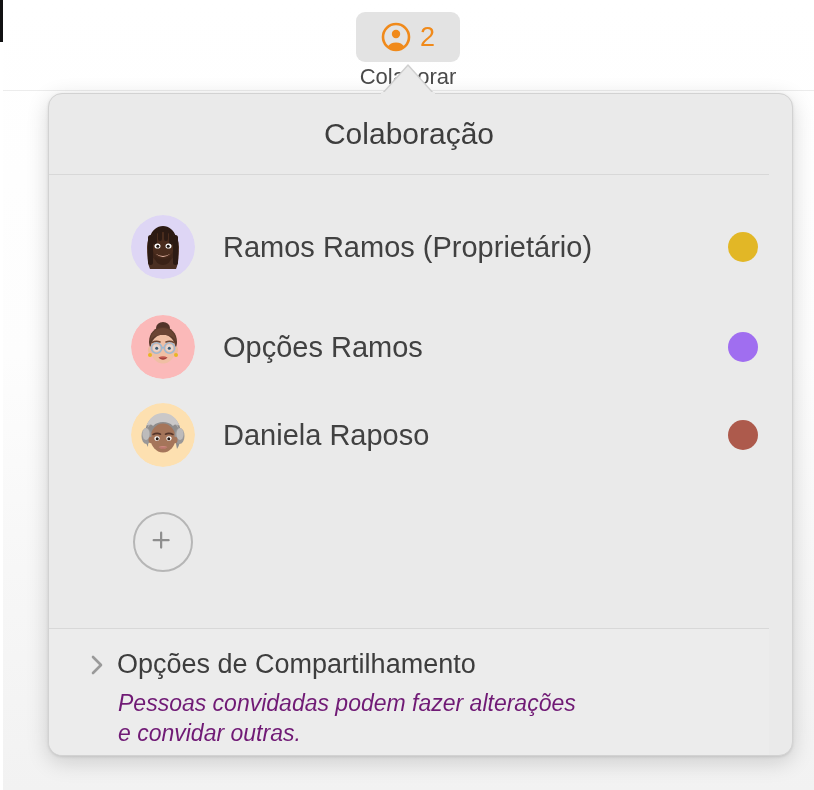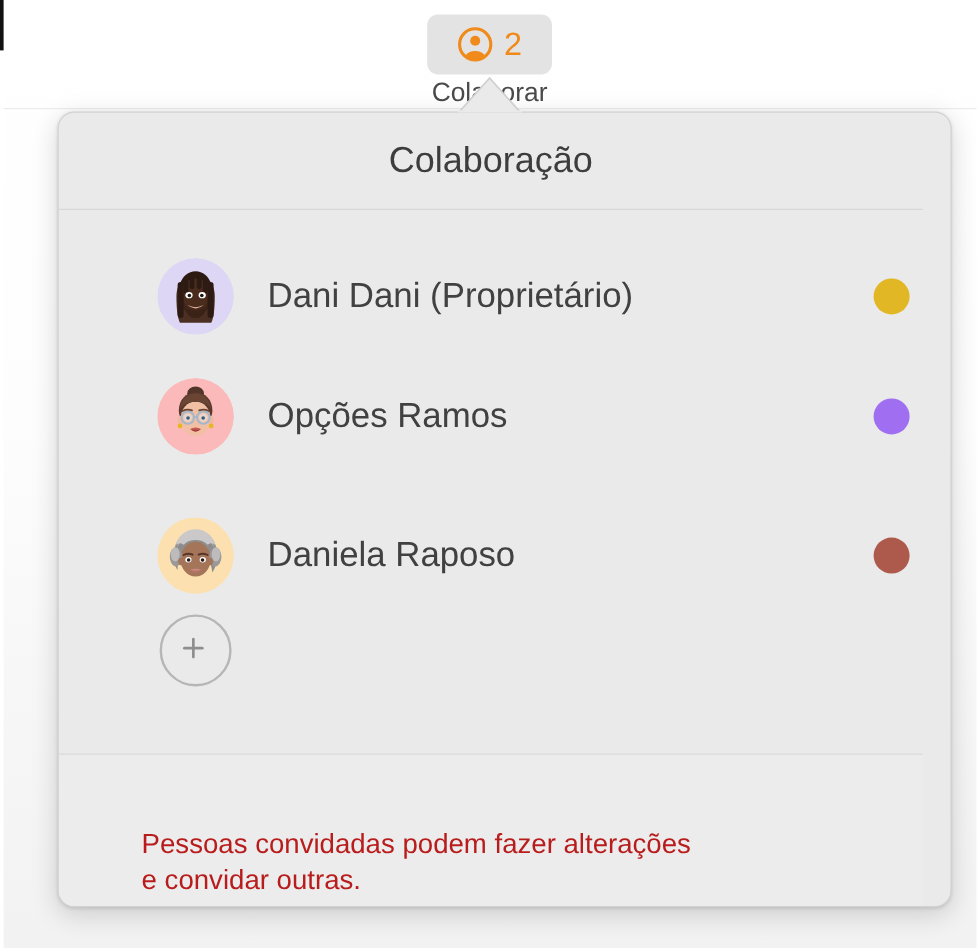--- a/index.html
+++ b/index.html
@@ -135,21 +135,21 @@
   .person-row {
     position: absolute;
     left: 0;
     width: 720px;
     height: 72px;
     display: flex;
     align-items: center;
   }
   .person-row.r0 { top: 36px; }
   .person-row.r1 { top: 136px; }
-  .person-row.r2 { top: 252px; }
+  .person-row.r2 { top: 224px; }
 
   .avatar {
     position: absolute;
     left: 82px;
     width: 64px;
     height: 64px;
     border-radius: 50%;
     overflow: hidden;
   }
   .avatar svg { display: block; width: 64px; height: 64px; }
@@ -228,22 +228,23 @@
     font-size: 27px;
     color: #3d3d3d;
     white-space: nowrap;
   }
   .share-desc {
     position: absolute;
     left: 69px;
     top: 59px;
     font-size: 23px;
     line-height: 30px;
-    color: #b91c1c;
+    color: #701a75;
     white-space: pre-line;
+    font-style: italic;
   }
 </style>
 </head>
 <body>
 
 <div id="canvas">
 
   <div class="window-bg"></div>
   <div class="edge-left"></div>
   <div class="toolbar-sep"></div>
@@ -284,21 +285,21 @@
             <rect x="33" y="14" width="4" height="12" rx="2" fill="#2c1a13"></rect>
             <rect x="38" y="16" width="4" height="14" rx="2" fill="#2c1a13"></rect>
             <ellipse cx="26.5" cy="31" rx="3" ry="2.6" fill="#ffffff"></ellipse>
             <ellipse cx="37.5" cy="31" rx="3" ry="2.6" fill="#ffffff"></ellipse>
             <circle cx="26.8" cy="31.2" r="1.5" fill="#1d1410"></circle>
             <circle cx="37.2" cy="31.2" r="1.5" fill="#1d1410"></circle>
             <path d="M25 39q7 4 14 0q-7 6-14 0z" fill="#e8b9a8"></path>
             <path d="M24 42c3 3 13 3 16 0 0 5-4 8-8 8s-8-3-8-8z" fill="#3a2217"></path>
           </svg>
         </span>
-        <span class="person-name">Dani Dani (Proprietário)</span>
+        <span class="person-name">Ramos Ramos (Proprietário)</span>
         <span class="status-dot" style="background:#e2b726"></span>
       </div>
 
       <div class="person-row r1">
         <span class="avatar">
           <svg viewBox="0 0 64 64" xmlns="http://www.w3.org/2000/svg">
             <circle cx="32" cy="32" r="32" fill="#fbb9b9"></circle>
             <ellipse cx="32" cy="13" rx="7" ry="6" fill="#53342a"></ellipse>
             <path d="M18 27c0-9 6-15 14-15s14 6 14 15c0 3-1 5-1 5H19s-1-2-1-5z" fill="#5b3a2c"></path>
             <ellipse cx="32" cy="34" rx="12.5" ry="14.5" fill="#f0bfa4"></ellipse>
@@ -359,20 +360,28 @@
             <line x1="28" y1="20" x2="28" y2="36" stroke="#8e8e8e" stroke-width="2.4" stroke-linecap="round"></line>
           </svg>
         </span>
       </div>
 
     </div>
 
     <div class="footer-rule"></div>
 
     <div class="footer">
+      <div class="share-options-row">
+        <span>
+          <svg class="chevron" viewBox="0 0 16 26" xmlns="http://www.w3.org/2000/svg">
+            <polyline points="4,5 12,13 4,21" fill="none" stroke="#9a9a9a" stroke-width="2.6" stroke-linecap="round" stroke-linejoin="round"></polyline>
+          </svg>
+        </span>
+        <span class="share-options-label">Opções de Compartilhamento</span>
+      </div>
       <div class="share-desc">Pessoas convidadas podem fazer alterações
 e convidar outras.</div>
     </div>
 
   </div>
 
   <div class="popover-arrow">
     <svg width="54" height="32" viewBox="0 0 54 32" xmlns="http://www.w3.org/2000/svg">
       <path d="M1 32 L27 3 L53 32 Z" fill="#eaeaea" stroke="#cfcfcf" stroke-width="1.4" stroke-linejoin="round"></path>
       <rect x="0" y="30" width="54" height="4" fill="#eaeaea"></rect>

